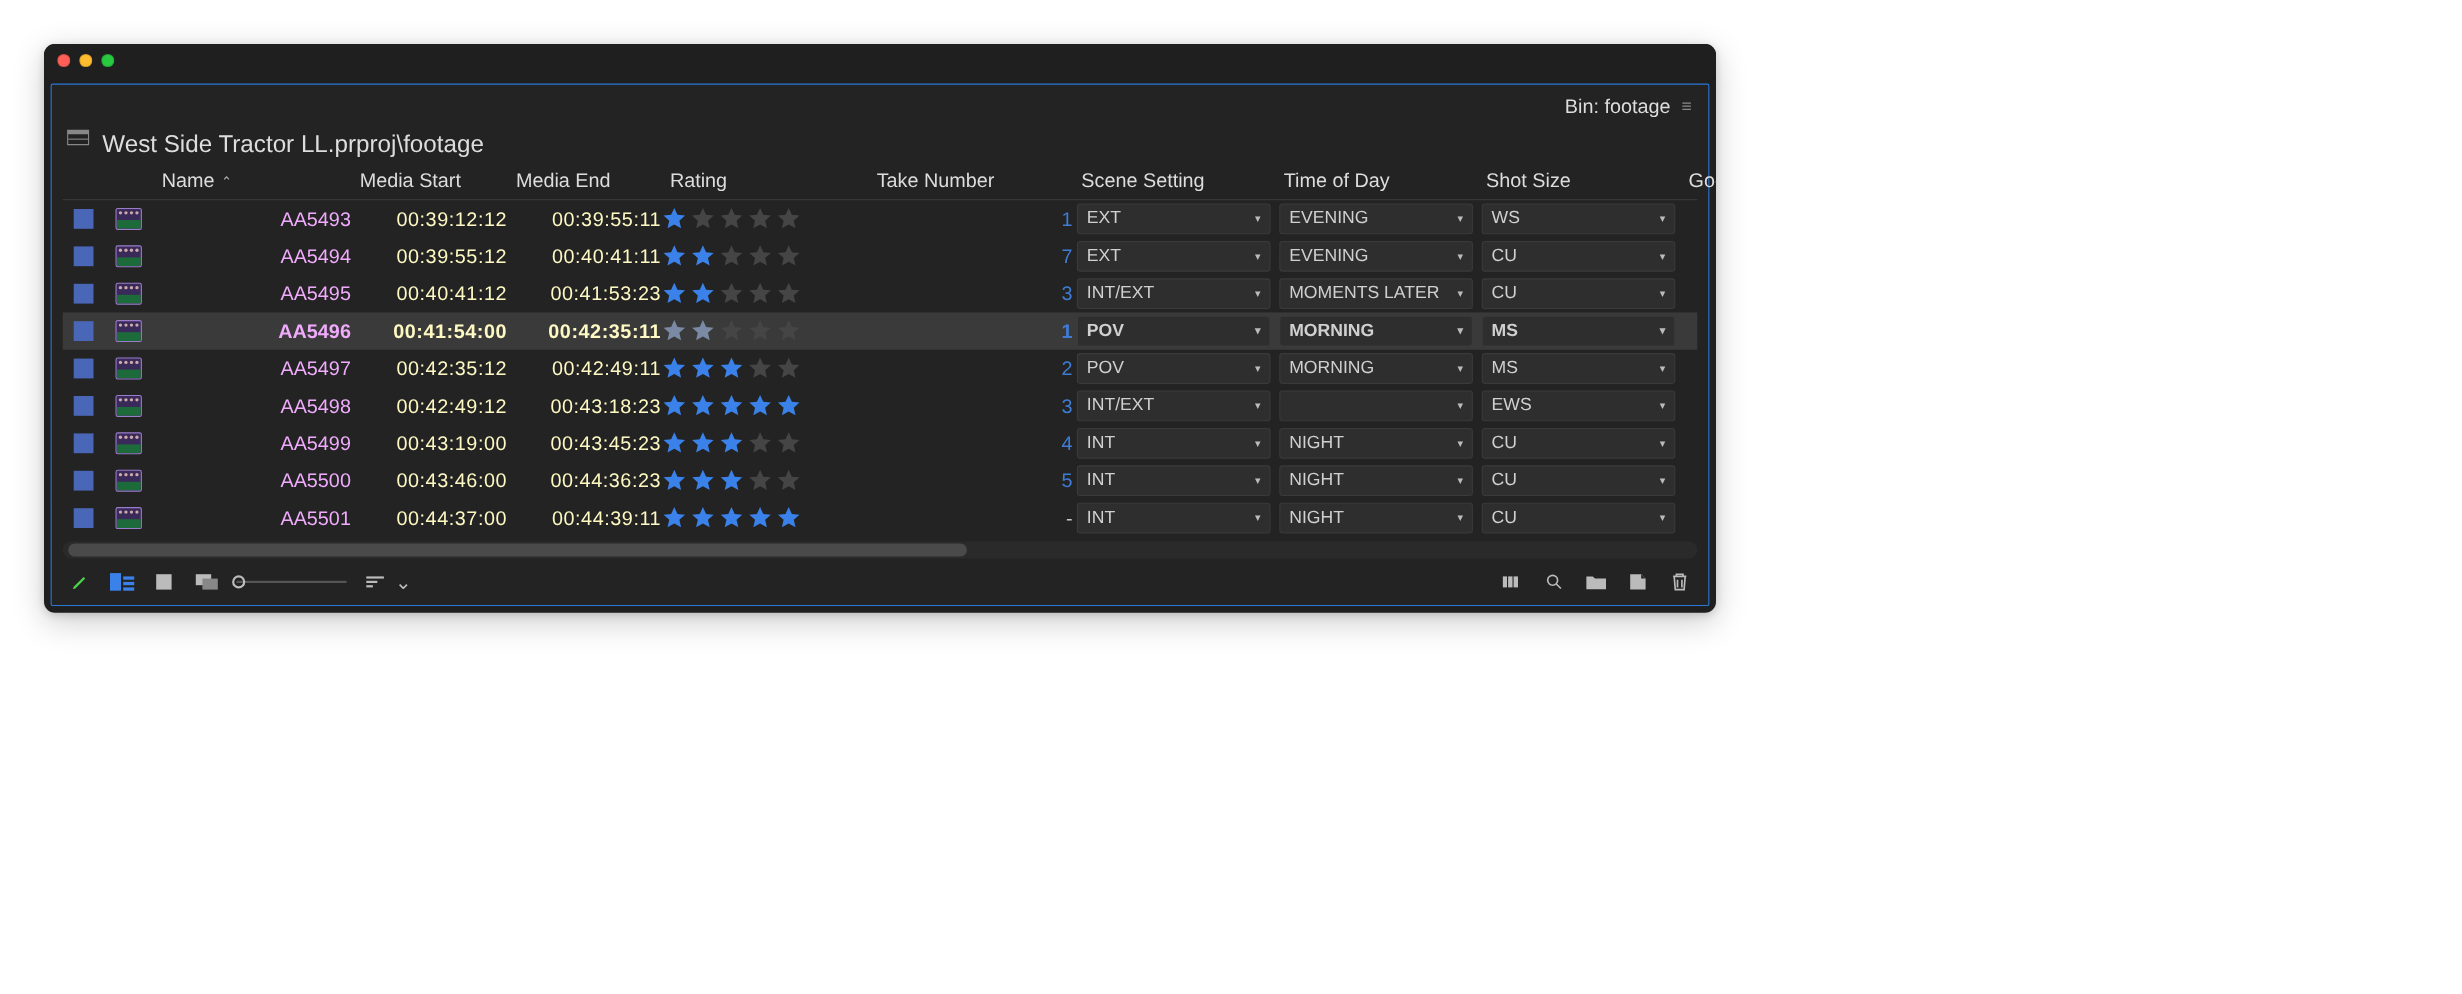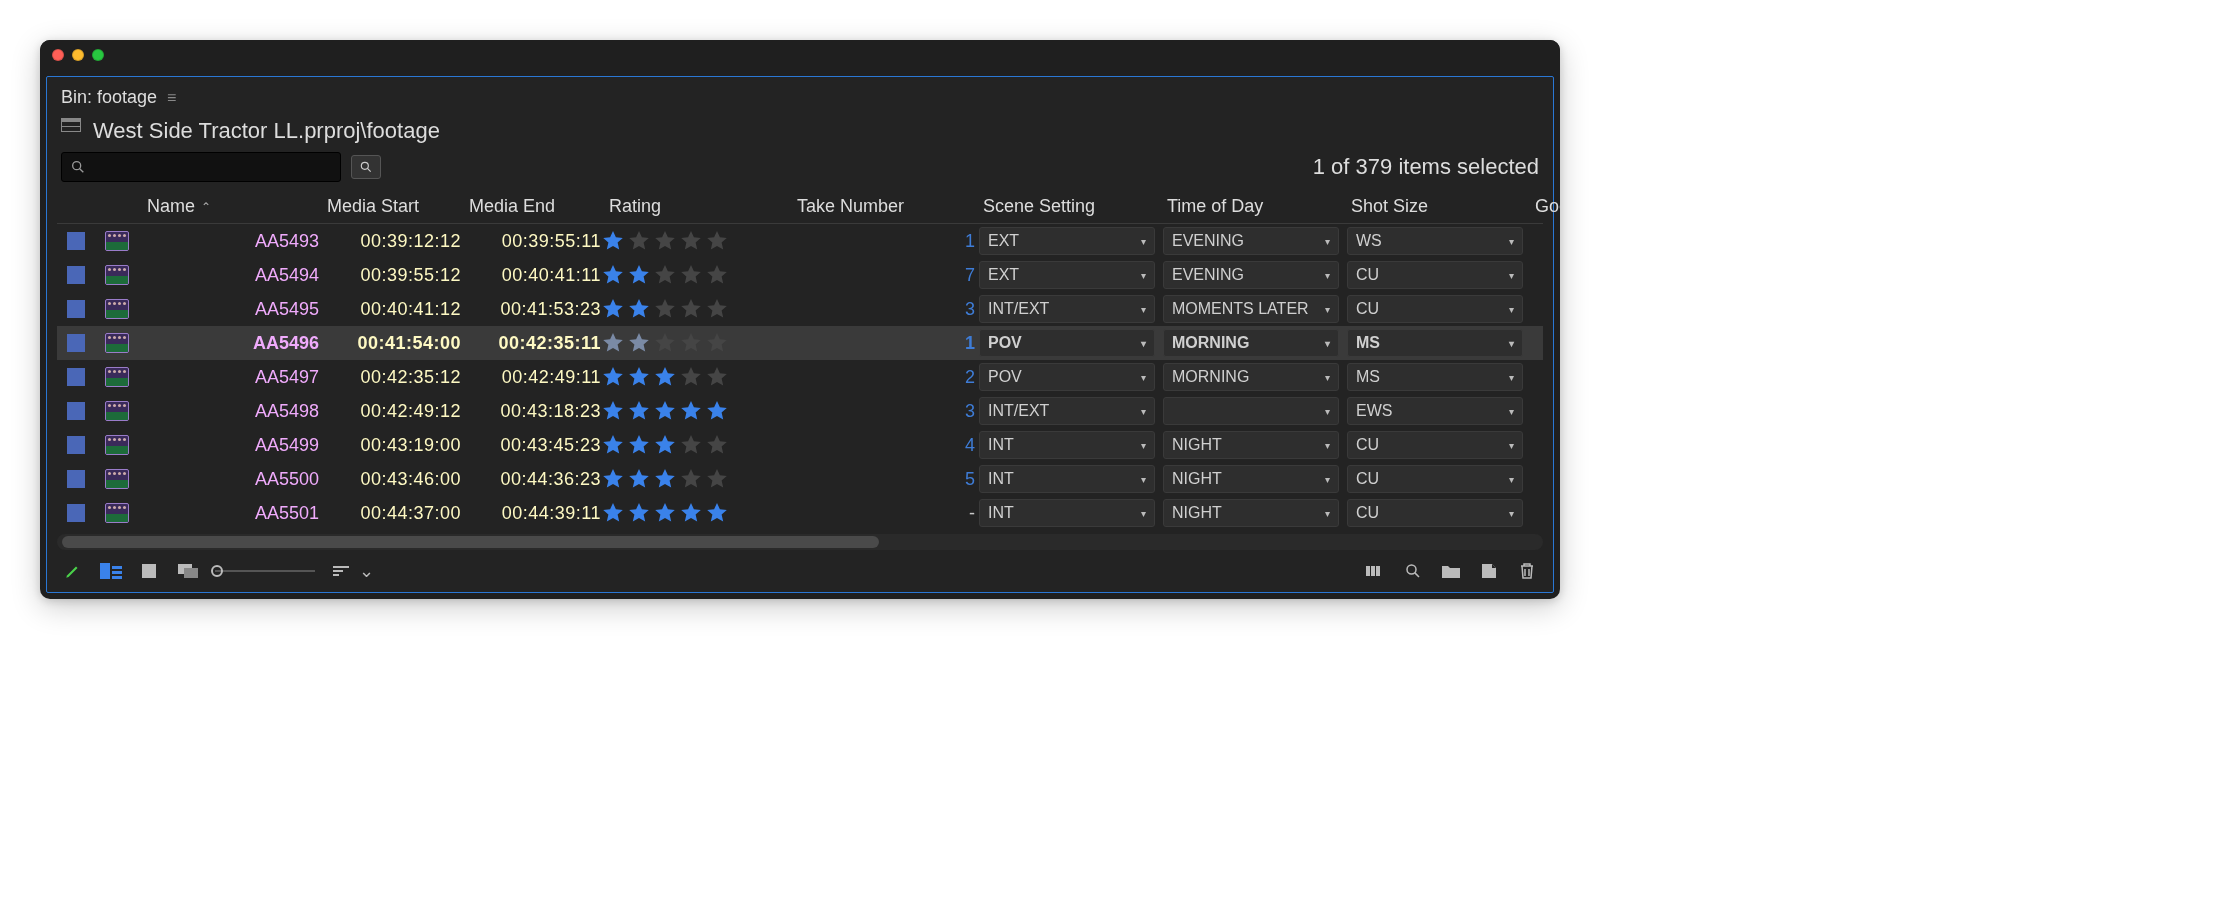--- a/index.html
+++ b/index.html
@@ -37,21 +37,21 @@
   .panel {
     margin: 6px;
     border: 1px solid #2a77d4;
     border-radius: 2px;
     background: #232323;
     padding-bottom: 6px;
   }
   .panel-tab {
     display:flex; align-items:center; gap:10px;
     padding: 10px 14px 4px 14px;
-    color:#ddd; font-size:18px;
+    color:#ddd; font-size:18px;justify-content:flex-end;
   }
   .hamburger { color:#888; font-size:16px; letter-spacing:1px;}
   .panel-path {
     display:flex; align-items:flex-start; gap:12px;
     padding: 6px 14px 4px 14px;
     font-size:22px; color:#ddd;
   }
   .up-icon { width:20px; height:14px; border:1px solid #888; border-top-width:4px; position:relative;}
   .up-icon::after{content:"";position:absolute;inset:0;border-top:1px solid #888;top:4px;}
   .toolbar-row {
@@ -155,37 +155,20 @@
     <div class="panel-tab">
       <span>Bin: footage</span>
       <span class="hamburger">≡</span>
     </div>
 
     <div class="panel-path">
       <span class="up-icon"></span>
       <span>West Side Tractor LL.prproj\footage</span>
     </div>
 
-    <div class="toolbar-row">
-      <div class="search-wrap">
-        <div class="search">
-          <svg width="16" height="16" viewBox="0 0 24 24" fill="none" stroke="#999" stroke-width="2">
-              <circle cx="10" cy="10" r="6"></circle>
-              <line x1="20" y1="20" x2="14.5" y2="14.5"></line>
-            </svg>
-        </div>
-        <div class="filter-btn">
-          <svg width="14" height="14" viewBox="0 0 24 24" fill="none" stroke="#ccc" stroke-width="2">
-              <circle cx="10" cy="10" r="6"></circle>
-              <line x1="20" y1="20" x2="14.5" y2="14.5"></line>
-            </svg>
-        </div>
-      </div>
-      <div class="status">1 of 379 items selected</div>
-    </div>
 
     <div class="grid">
       <div class="row header-row">
         <div class="col"></div>
         <div class="col"></div>
         <div class="col namecol">
           <span>Name</span>
           <span class="sort-caret">⌃</span>
         </div>
         <div class="col">Media Start</div>

